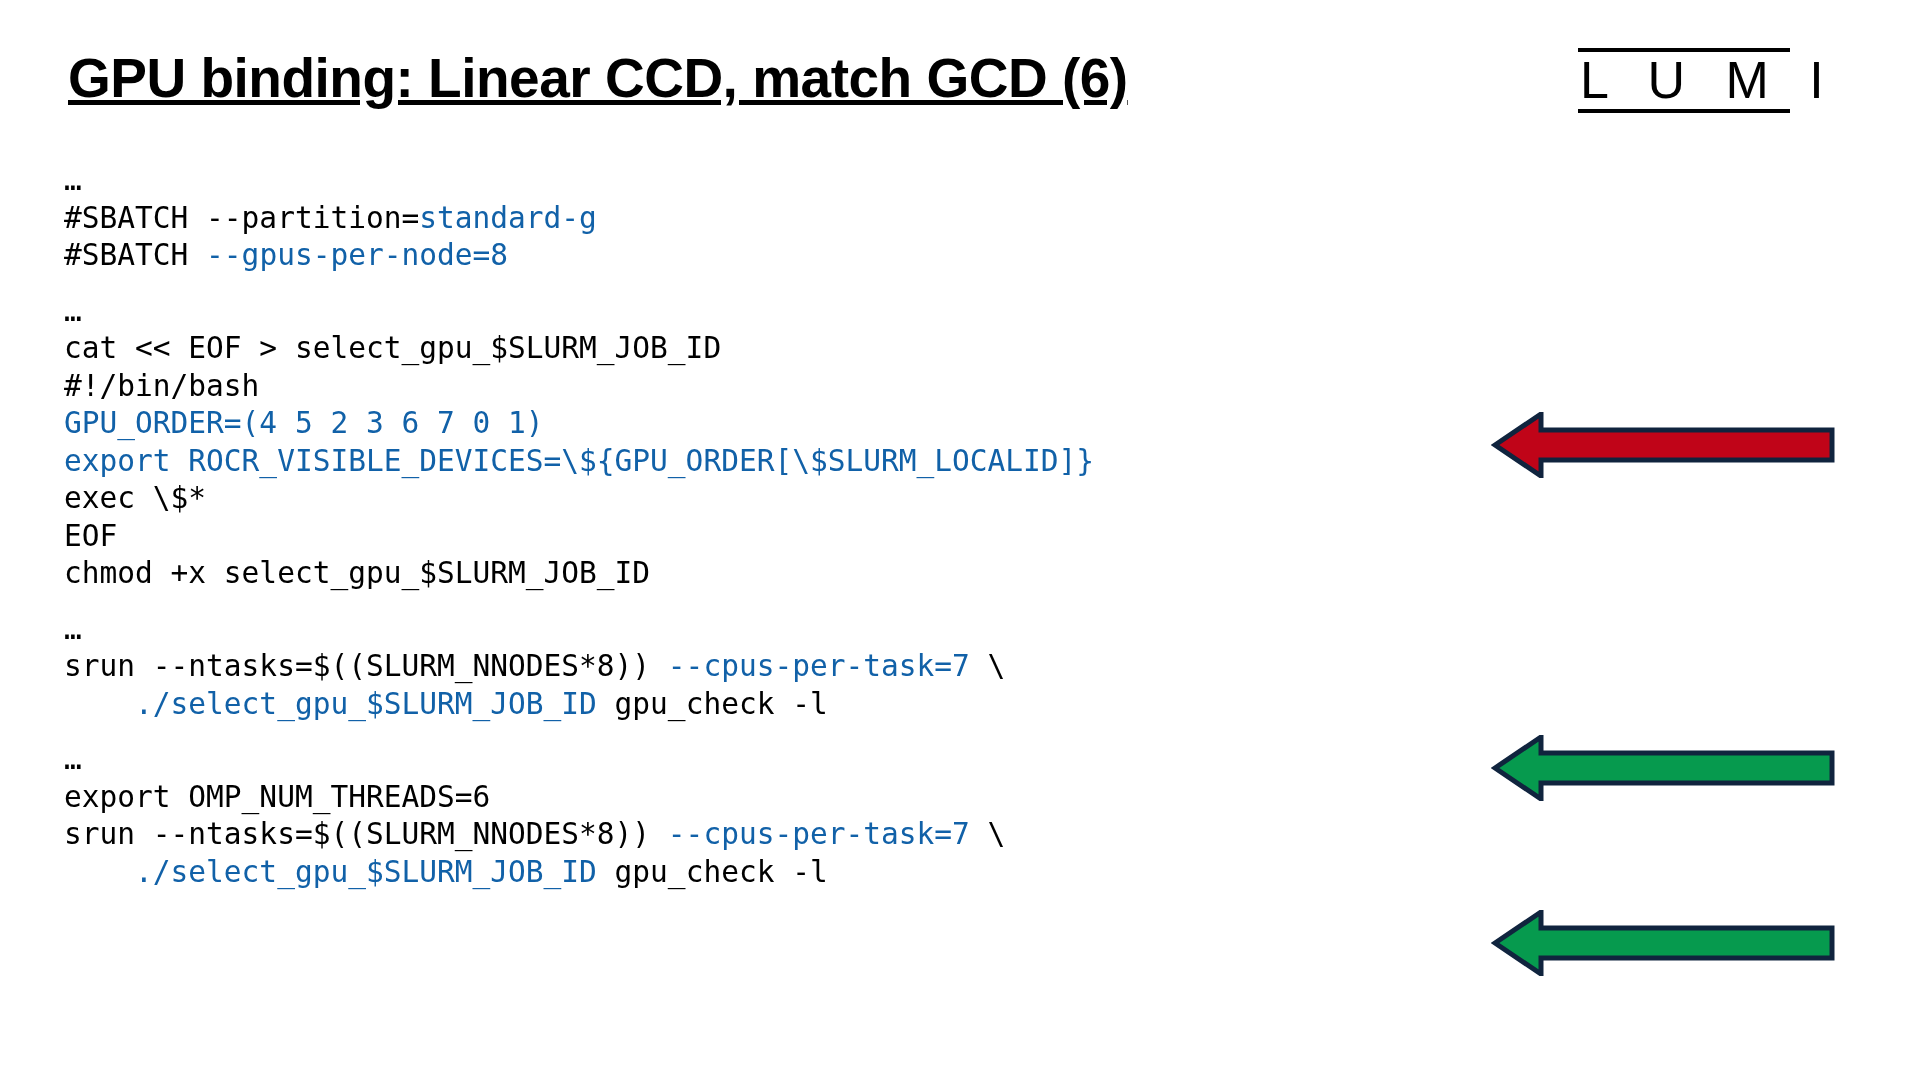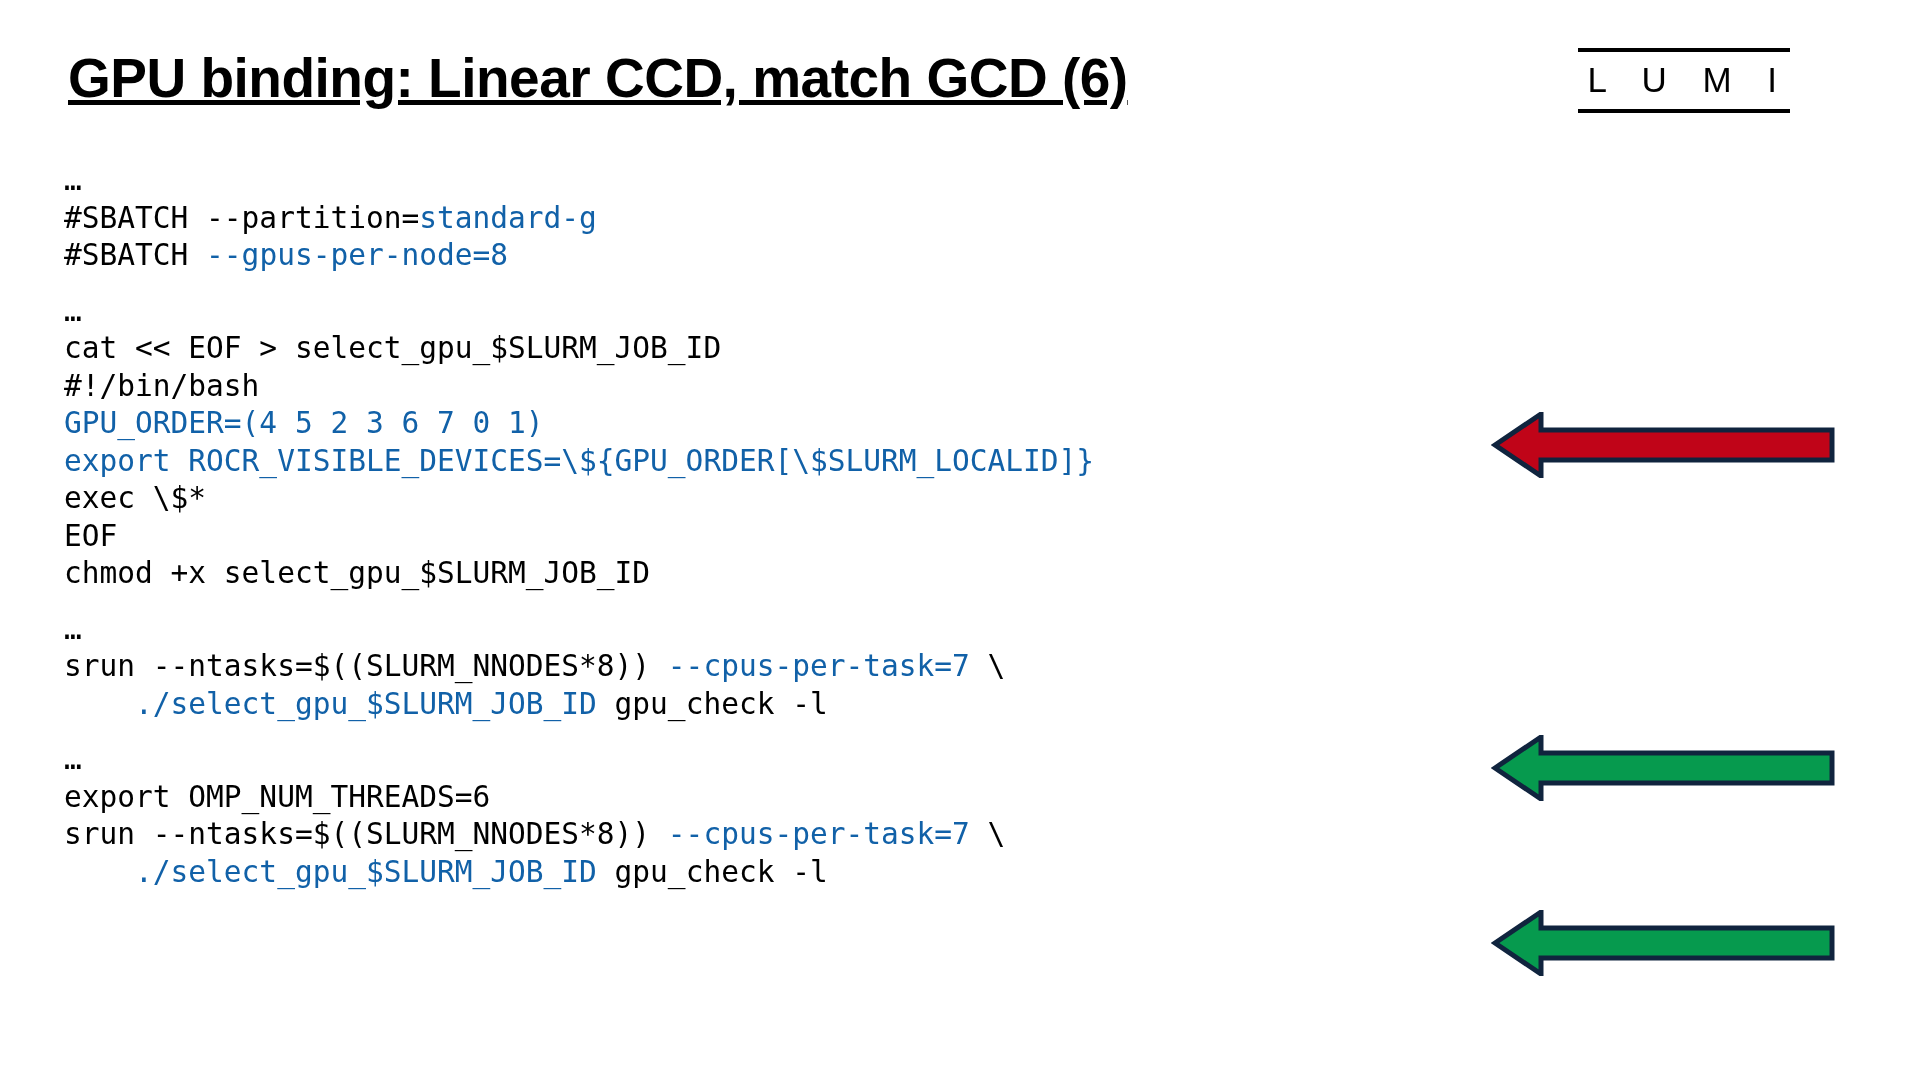--- a/index.html
+++ b/index.html
@@ -37,25 +37,25 @@
     left: 1578px;
     top: 48px;
     width: 212px;
     border-top: 4px solid #000000;
     border-bottom: 4px solid #000000;
     padding: 2px 0 3px 0;
     box-sizing: border-box;
   }
   #lumi-logo .lumi-word {
     font-family: "Liberation Sans", sans-serif;
-    font-size: 35px;
+    font-size: 52px;
     font-weight: 400;
     letter-spacing: 13px;
     color: #000000;
-    text-align: right;
+    text-align: center;
     line-height: 52px;
     padding-left: 2px;
     white-space: nowrap;
   }
 
   
   #code-block {
     position: absolute;
     left: 64px;
     top: 162px;

